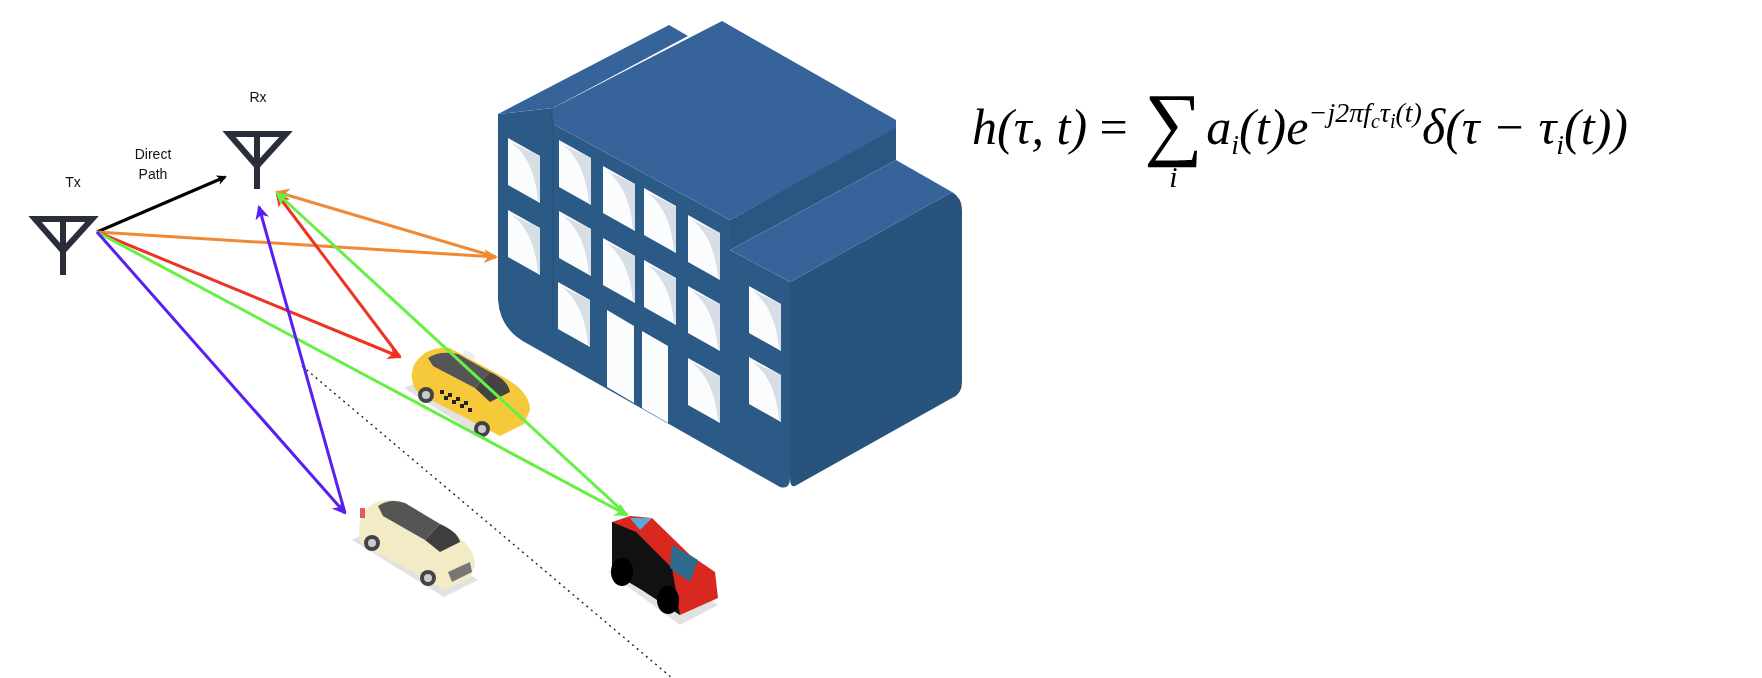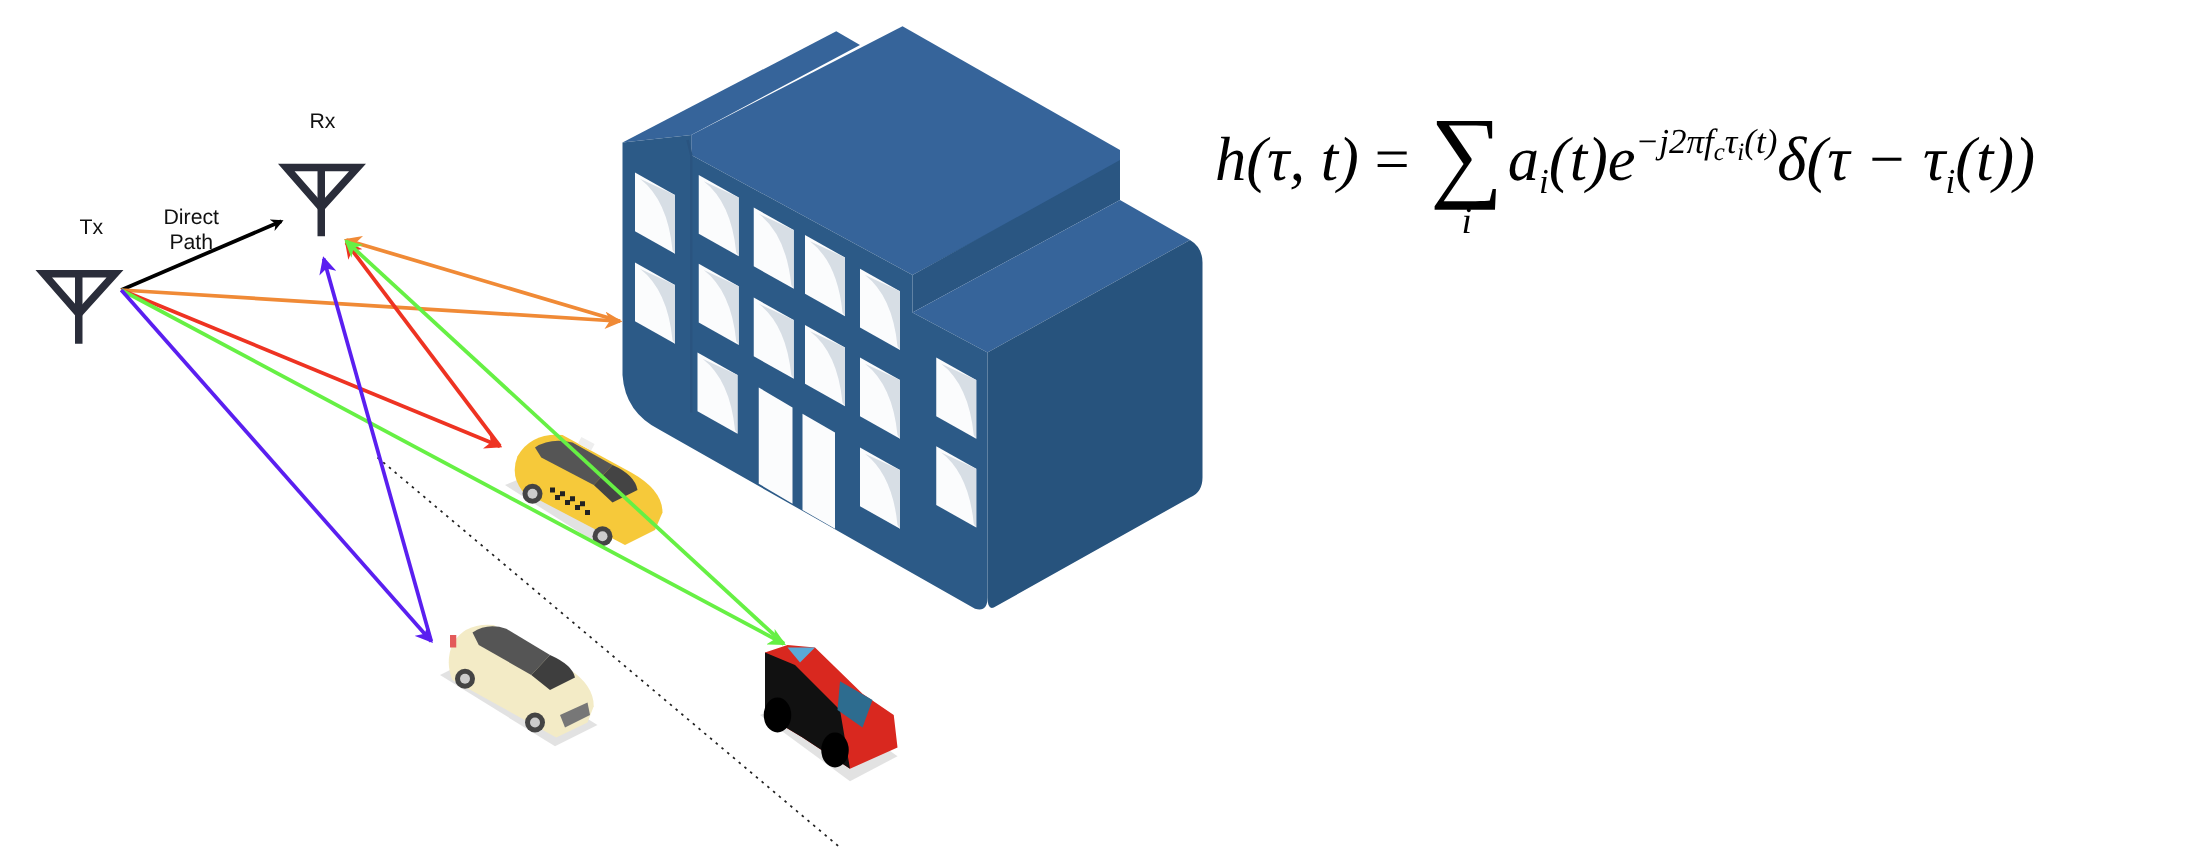--- a/index.html
+++ b/index.html
@@ -1,18 +1,18 @@
 <!DOCTYPE html>
 <html><head>
 <meta charset="utf-8">
 <style>
   html, body { margin: 0; padding: 0; background: #ffffff; }
   body { width: 1762px; height: 678px; position: relative; overflow: hidden; font-family: "Liberation Sans", sans-serif; }
   #scene { position: absolute; left: 0; top: 0; width: 1762px; height: 678px; }
-  .lbl { position: absolute; font-family: "Liberation Sans", sans-serif; font-size: 17px; color: #111; text-align: center; line-height: 20px; }
+  .lbl { position: absolute; font-family: "Liberation Sans", sans-serif; font-size: 14px; color: #111; text-align: center; line-height: 20px; }
   #formula { position: absolute; left: 972px; top: 88px; font-family: "Liberation Serif", serif; font-size: 50px; color: #000; white-space: nowrap; line-height: 60px; }
   #formula i { font-style: italic; }
   #formula sup { font-size: 28px; vertical-align: 22px; line-height: 0; }
   #formula sub { font-size: 28px; vertical-align: -10px; line-height: 0; }
   .sum-wrap { display: inline-block; position: relative; width: 66px; text-align: center; vertical-align: -6px; }
   .sum-sym { font-size: 82px; line-height: 70px; display: block; }
   .sum-idx { position: absolute; left: 0; right: 0; top: 74px; font-size: 30px; font-style: italic; line-height: 30px; }
 </style>
 </head>
 <body>
@@ -161,21 +161,21 @@
   </g>
 
   <g stroke="#2a2d3a" stroke-width="6" fill="none" stroke-linejoin="miter">
     <path d="M229,134 L286,134 L257,166 Z"></path>
     <line x1="257" y1="134" x2="257" y2="189"></line>
   </g>
 </svg>
 
 <div class="lbl" style="left:53px; top:172px; width:40px;">Tx</div>
 <div class="lbl" style="left:238px; top:87px; width:40px;">Rx</div>
-<div class="lbl" style="left:118px; top:164px; width:70px;">
+<div class="lbl" style="left:118px; top:144px; width:70px;">
   <div>Direct</div>
   <div>Path</div>
 </div>
 
 <div id="formula">
   <i>h(τ, t)</i>
   <span>=</span>
   <span class="sum-wrap">
     <span class="sum-sym">∑</span>
     <span class="sum-idx">i</span>

